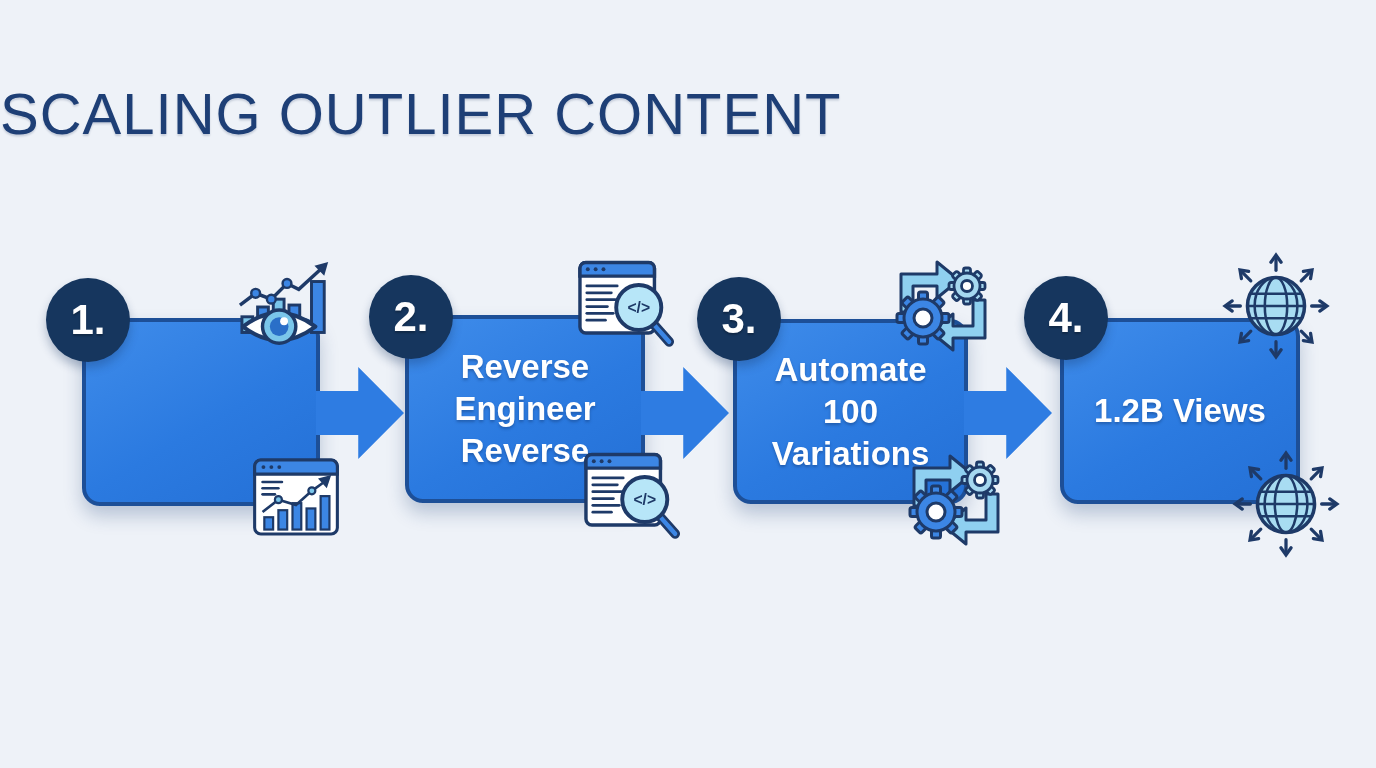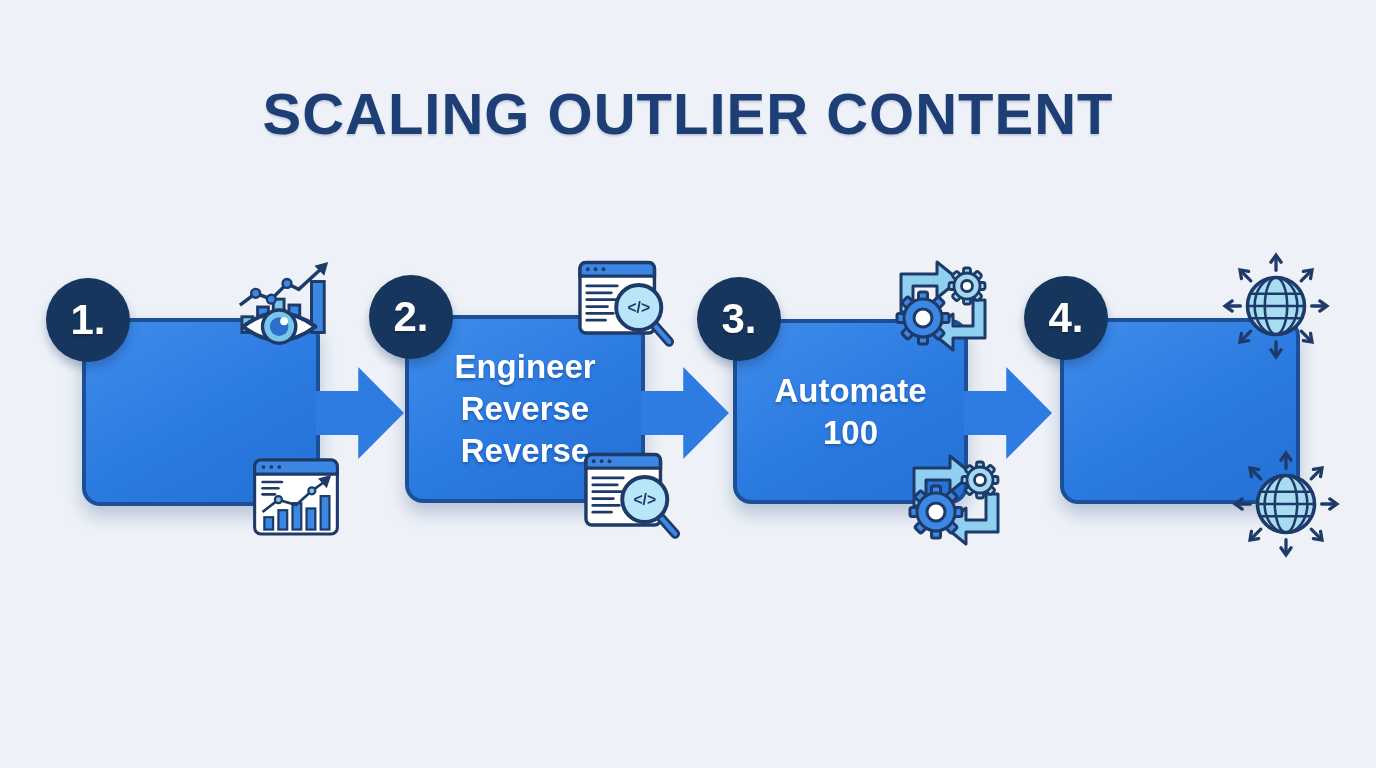--- a/index.html
+++ b/index.html
@@ -3,21 +3,21 @@
 <meta charset="utf-8">
 <style>
   html,body{margin:0;padding:0;}
   .canvas{
     position:relative;width:1376px;height:768px;overflow:hidden;
     background:#eef2f8;
     font-family:"Liberation Sans",sans-serif;
   }
   .title{
     position:absolute;top:80px;left:0;width:100%;margin:0;
-    text-align:center;font-size:58px;font-weight:bold;letter-spacing:1px;
+    text-align:left;font-size:58px;font-weight:normal;letter-spacing:1px;
     color:#1e3f76;text-shadow:0 2px 2px rgba(20,45,90,0.18);
   }
   .step-box{
     position:absolute;border-radius:18px;
     background:linear-gradient(150deg,#3f8cea 0%,#2b7ae0 55%,#2470d6 100%);
     border:4px solid #1d4f97;box-sizing:border-box;
     box-shadow:0 10px 18px rgba(25,60,115,0.25);
     display:flex;flex-direction:column;align-items:center;justify-content:center;
     color:#ffffff;text-align:center;
   }
@@ -228,49 +228,51 @@
     <span>1.</span>
   </div>
   <svg class="icon icon-1a" viewBox="0 0 100 100">
       <use href="#sym-eye"></use>
     </svg>
   <svg class="icon icon-1b" viewBox="0 0 100 90">
       <use href="#sym-analytics"></use>
     </svg>
 
   <div class="step-box box2">
+    <div class="line">Reverse</div>
     <div class="line">Engineer</div>
-    <div class="line">Reverse</div>
     <div class="line">Reverse</div>
   </div>
   <div class="num num2">
     <span>2.</span>
   </div>
   <svg class="icon icon-2a" viewBox="0 0 100 95">
       <use href="#sym-codesearch"></use>
     </svg>
   <svg class="icon icon-2b" viewBox="0 0 100 95">
       <use href="#sym-codesearch"></use>
     </svg>
 
   <div class="step-box box3">
     <div class="line">Automate</div>
     <div class="line">100</div>
+    <div class="line">Variations</div>
   </div>
   <div class="num num3">
     <span>3.</span>
   </div>
   <svg class="icon icon-3a" viewBox="0 0 100 100">
       <use href="#sym-gears"></use>
     </svg>
   <svg class="icon icon-3b" viewBox="0 0 100 100">
       <use href="#sym-gears"></use>
     </svg>
 
   <div class="step-box box4">
+    <div class="line">1.2B Views</div>
   </div>
   <div class="num num4">
     <span>4.</span>
   </div>
   <svg class="icon icon-4a" viewBox="0 0 110 110">
       <use href="#sym-globe"></use>
     </svg>
   <svg class="icon icon-4b" viewBox="0 0 110 110">
       <use href="#sym-globe"></use>
     </svg>

